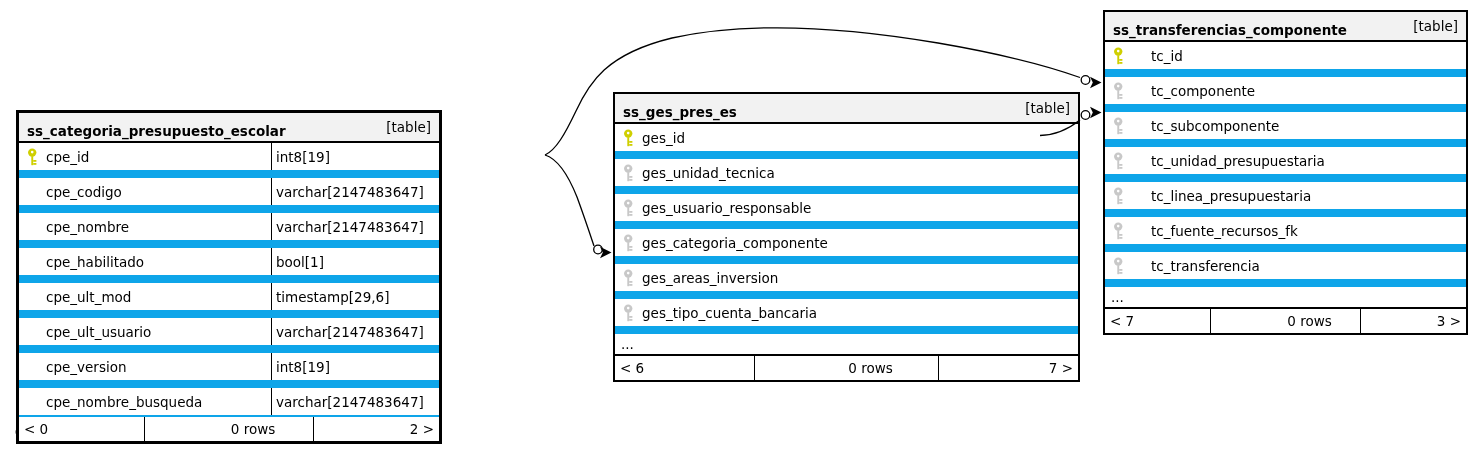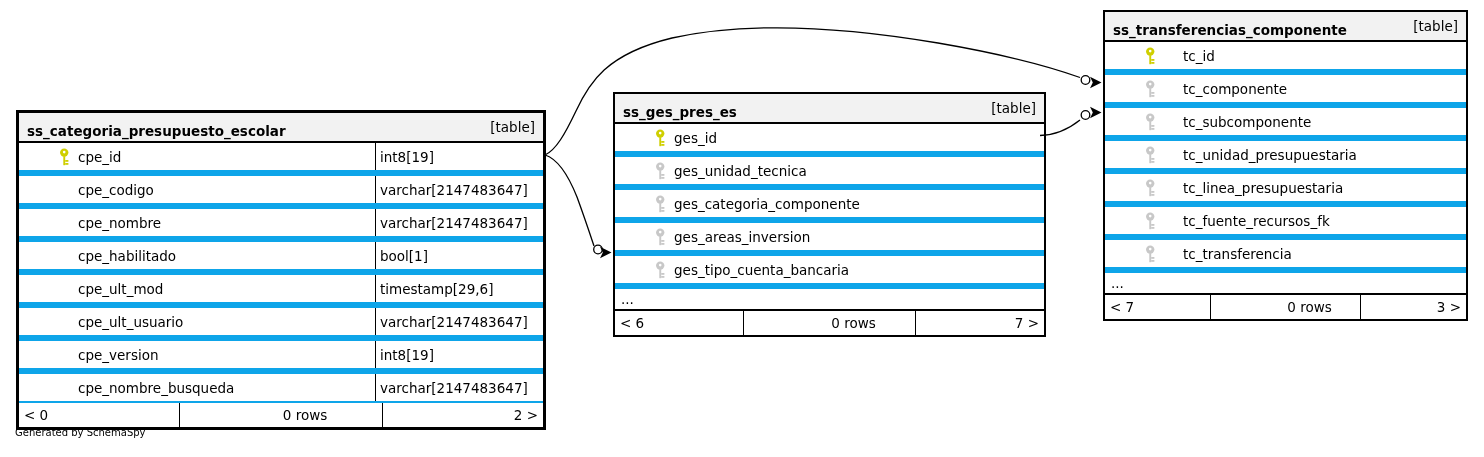--- a/index.html
+++ b/index.html
@@ -12,22 +12,22 @@
   .tbl{position:absolute;background:#fff;border:2px solid #000;box-sizing:border-box;z-index:2;}
   .tbl.focus{border-width:3px;}
   .tbl-header{
     display:flex;justify-content:space-between;align-items:center;
     background:#f2f2f2;border-bottom:2px solid #000;
     height:28px;padding:0 8px;font-size:13.5px;
   }
   .tbl-name{font-weight:bold;white-space:nowrap;margin-top:8px;}
   .tbl-tag{font-weight:normal;white-space:nowrap;}
   .row{
-    display:flex;align-items:stretch;height:27px;border-bottom:6px solid #0ea5e9;
-    font-size:13.5px;white-space:nowrap;padding-left:32px;
+    display:flex;align-items:stretch;height:27px;border-bottom:8px solid #0ea5e9;
+    font-size:13.5px;white-space:nowrap;
   }
   .cell-name{flex:1;display:flex;align-items:center;padding-left:8px;overflow:hidden;}
   .cell-type{
     width:168px;flex:0 0 168px;border-left:1px solid #000;
     display:flex;align-items:center;padding-left:4px;box-sizing:border-box;
   }
   .keyicon{width:12px;height:18px;flex:0 0 12px;margin-right:7px;display:inline-block;}
   .wide .keyicon{margin-right:26px;}
   .keyicon.none{visibility:hidden;}
   .keyicon.primary{color:#cfcf00;}
@@ -62,21 +62,21 @@
 
     <path class="edge-line" d="M 545 155 C 556 150 565 134 576 111 C 589 83 606 54 672 38 C 745 22 838 26 938 43 C 1002 54 1048 66 1080 77.5"></path>
     <circle class="edge-dot" cx="1085.5" cy="80" r="4.3"></circle>
     <path class="edge-arrow" d="M1101.5 82.5 L1090 76.8 L1092.8 82.5 L1090 88.2 Z"></path>
 
     <path class="edge-line" d="M 1040 135.5 C 1057 135 1070 128 1080 120"></path>
     <circle class="edge-dot" cx="1085.5" cy="115" r="4.3"></circle>
     <path class="edge-arrow" d="M1101.5 112.5 L1090 106.8 L1092.8 112.5 L1090 118.2 Z"></path>
   </svg>
 
-  <div class="tbl focus" style="left:16px;top:110px;width:530px;">
+  <div class="tbl focus" style="left:16px;top:110px;width:426px;">
     <div class="tbl-header">
       <span class="tbl-name">ss_categoria_presupuesto_escolar</span>
       <span class="tbl-tag">[table]</span>
     </div>
 
     <div class="row">
       <div class="cell-name">
         <span class="keyicon primary"><svg width="12" height="18" viewBox="0 0 12 18">
               <circle cx="5.2" cy="4.6" r="4.2" fill="currentColor"></circle>
               <circle cx="5.2" cy="4.1" r="1.3" fill="#ffffff"></circle>
@@ -138,21 +138,21 @@
       <div class="cell-type">varchar[2147483647]</div>
     </div>
 
     <div class="tfoot">
       <div class="tf tf-left">&lt; 0</div>
       <div class="tf tf-center">0 rows</div>
       <div class="tf tf-right">2 &gt;</div>
     </div>
   </div>
 
-  <div class="tbl" style="left:613px;top:92px;width:433px;">
+  <div class="tbl" style="left:613px;top:92px;width:467px;">
     <div class="tbl-header">
       <span class="tbl-name">ss_ges_pres_es</span>
       <span class="tbl-tag">[table]</span>
     </div>
 
     <div class="row">
       <div class="cell-name">
         <span class="keyicon primary"><svg width="12" height="18" viewBox="0 0 12 18">
               <circle cx="5.2" cy="4.6" r="4.2" fill="currentColor"></circle>
               <circle cx="5.2" cy="4.1" r="1.3" fill="#ffffff"></circle>
@@ -166,20 +166,32 @@
     <div class="row">
       <div class="cell-name">
         <span class="keyicon foreign"><svg width="12" height="18" viewBox="0 0 12 18">
               <circle cx="5.2" cy="4.6" r="4.2" fill="currentColor"></circle>
               <circle cx="5.2" cy="4.1" r="1.3" fill="#ffffff"></circle>
               <rect x="4.3" y="8.2" width="1.9" height="9" fill="currentColor"></rect>
               <rect x="6.2" y="12" width="3.2" height="1.8" fill="currentColor"></rect>
               <rect x="6.2" y="15" width="3.2" height="1.8" fill="currentColor"></rect>
             </svg></span>
         <span>ges_unidad_tecnica</span>
+      </div>
+    </div>
+    <div class="row">
+      <div class="cell-name">
+        <span class="keyicon foreign"><svg width="12" height="18" viewBox="0 0 12 18">
+              <circle cx="5.2" cy="4.6" r="4.2" fill="currentColor"></circle>
+              <circle cx="5.2" cy="4.1" r="1.3" fill="#ffffff"></circle>
+              <rect x="4.3" y="8.2" width="1.9" height="9" fill="currentColor"></rect>
+              <rect x="6.2" y="12" width="3.2" height="1.8" fill="currentColor"></rect>
+              <rect x="6.2" y="15" width="3.2" height="1.8" fill="currentColor"></rect>
+            </svg></span>
+        <span>ges_usuario_responsable</span>
       </div>
     </div>
     <div class="row">
       <div class="cell-name">
         <span class="keyicon foreign"><svg width="12" height="18" viewBox="0 0 12 18">
               <circle cx="5.2" cy="4.6" r="4.2" fill="currentColor"></circle>
               <circle cx="5.2" cy="4.1" r="1.3" fill="#ffffff"></circle>
               <rect x="4.3" y="8.2" width="1.9" height="9" fill="currentColor"></rect>
               <rect x="6.2" y="12" width="3.2" height="1.8" fill="currentColor"></rect>
               <rect x="6.2" y="15" width="3.2" height="1.8" fill="currentColor"></rect>

